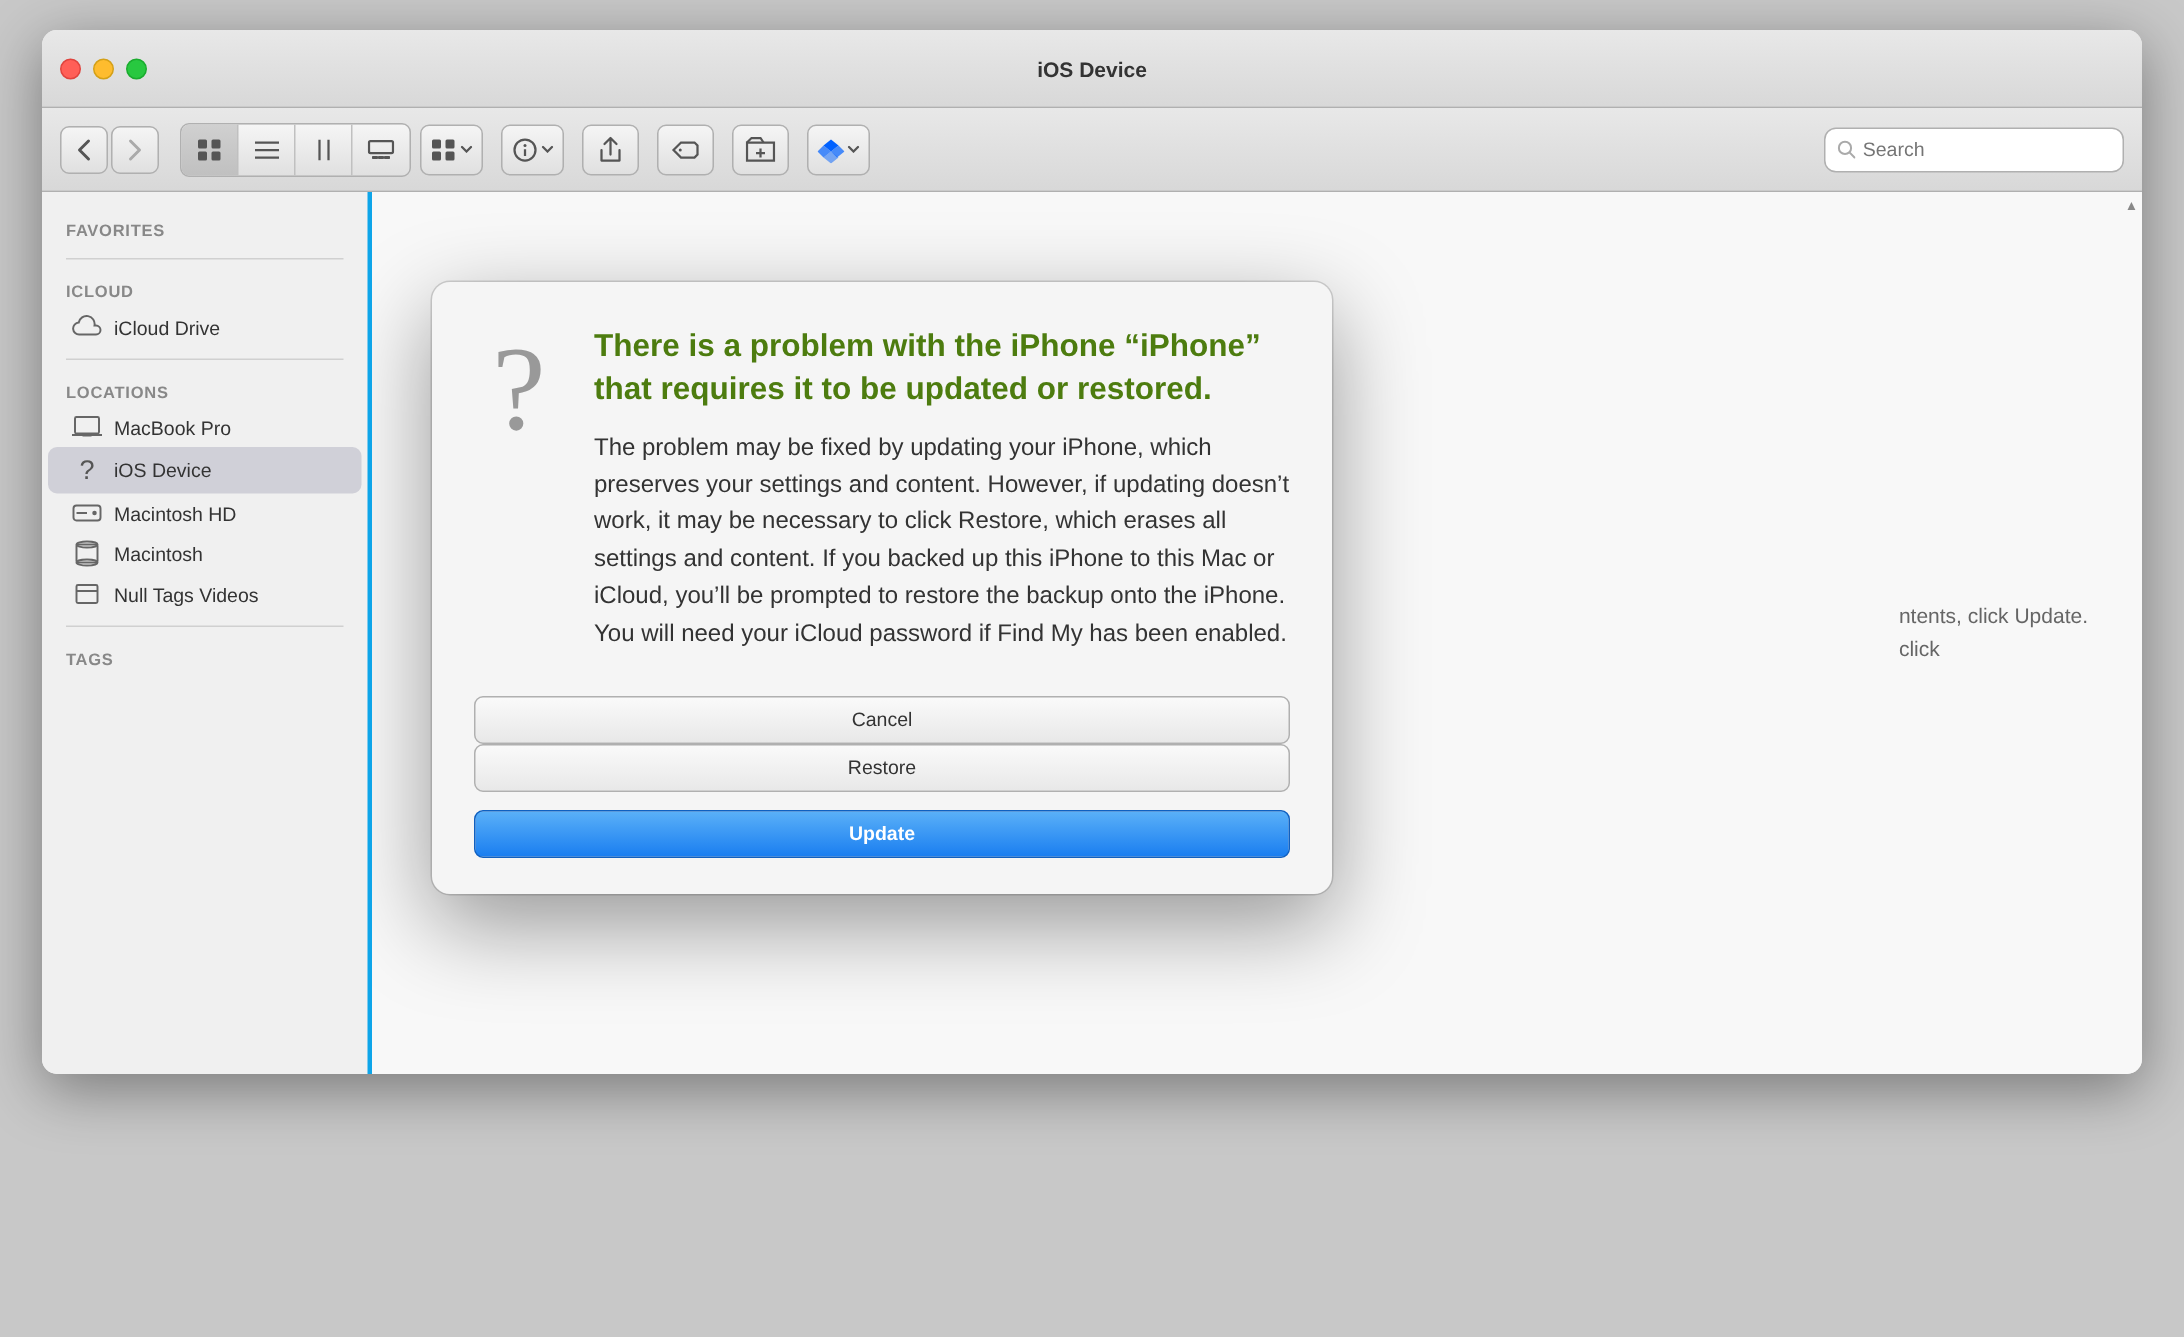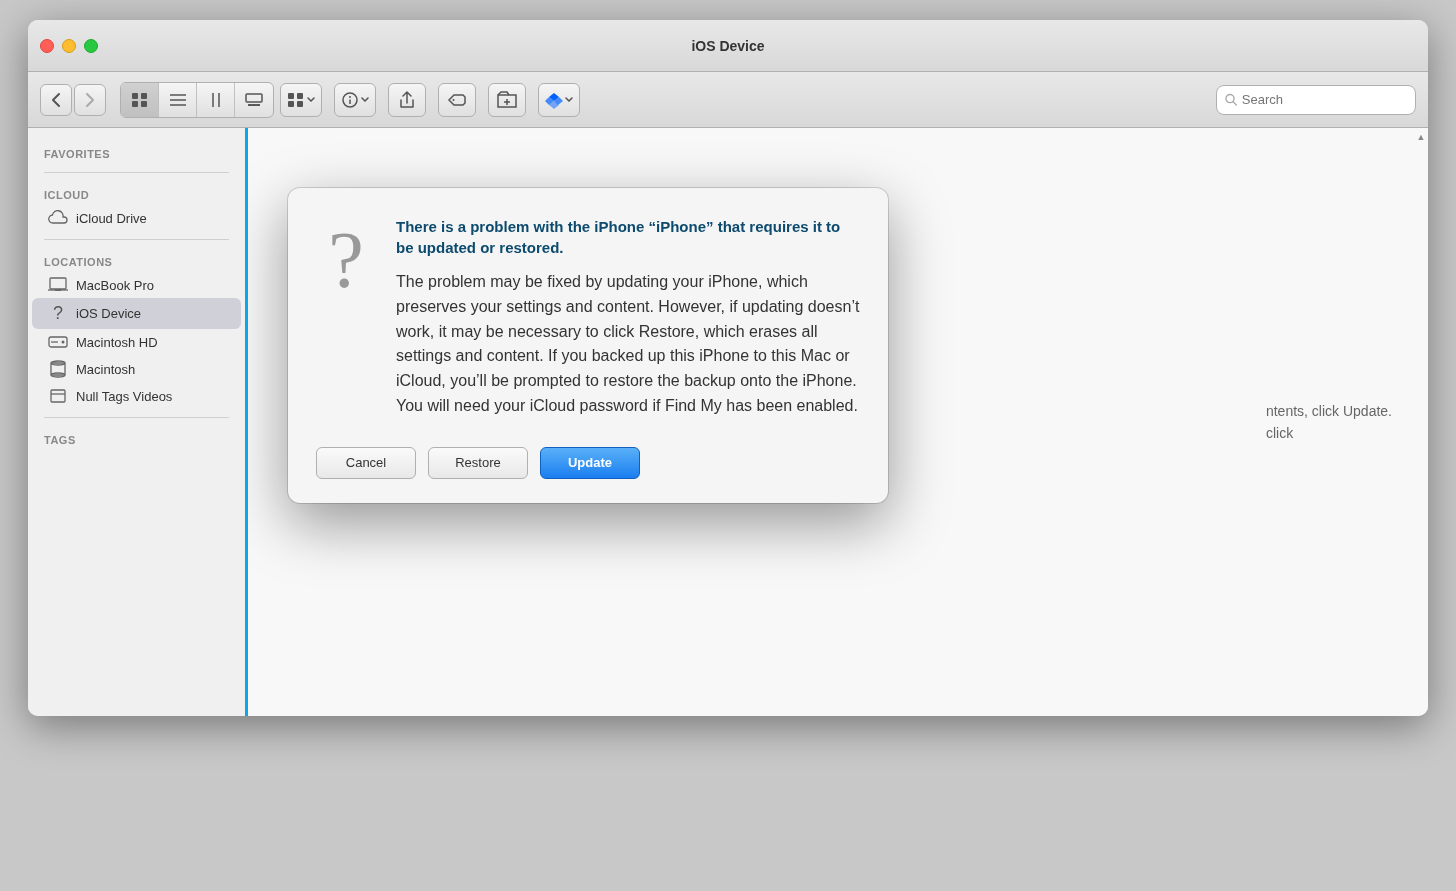--- a/index.html
+++ b/index.html
@@ -310,38 +310,39 @@
       line-height: 1;
       font-weight: 300;
       font-family: Georgia, serif;
     }
 
     .modal-text {
       flex: 1;
     }
 
     .modal-title {
-      font-size: 15px;
+      font-size: 21px;
       font-weight: 700;
-      color: #0c4a6e;
+      color: #4d7c0f;
       margin-bottom: 12px;
       line-height: 1.4;
     }
 
     .modal-body {
       font-size: 16px;
       color: #333;
       line-height: 1.55;
     }
 
     .modal-buttons {
       display: flex;
       justify-content: flex-start;
-      gap: 12px;
+      gap: 0;
       margin-top: 4px;
+      flex-direction: column;
     }
 
     .btn {
       height: 32px;
       padding: 0 24px;
       border-radius: 6px;
       font-size: 13px;
       font-weight: 500;
       cursor: pointer;
       border: 1px solid #b0b0b0;
@@ -354,20 +355,21 @@
     .btn-default {
       background: linear-gradient(180deg, #fafafa 0%, #e8e8e8 100%);
       color: #333;
     }
 
     .btn-primary {
       background: linear-gradient(180deg, #5ab0f8 0%, #1a7ef0 100%);
       color: white;
       border: 1px solid #1060c0;
       font-weight: 600;
+      margin-top: 12px;
     }
 
     
     svg { display: block; }
   </style>
 </head>
 <body>
 
 <div class="window">
 

